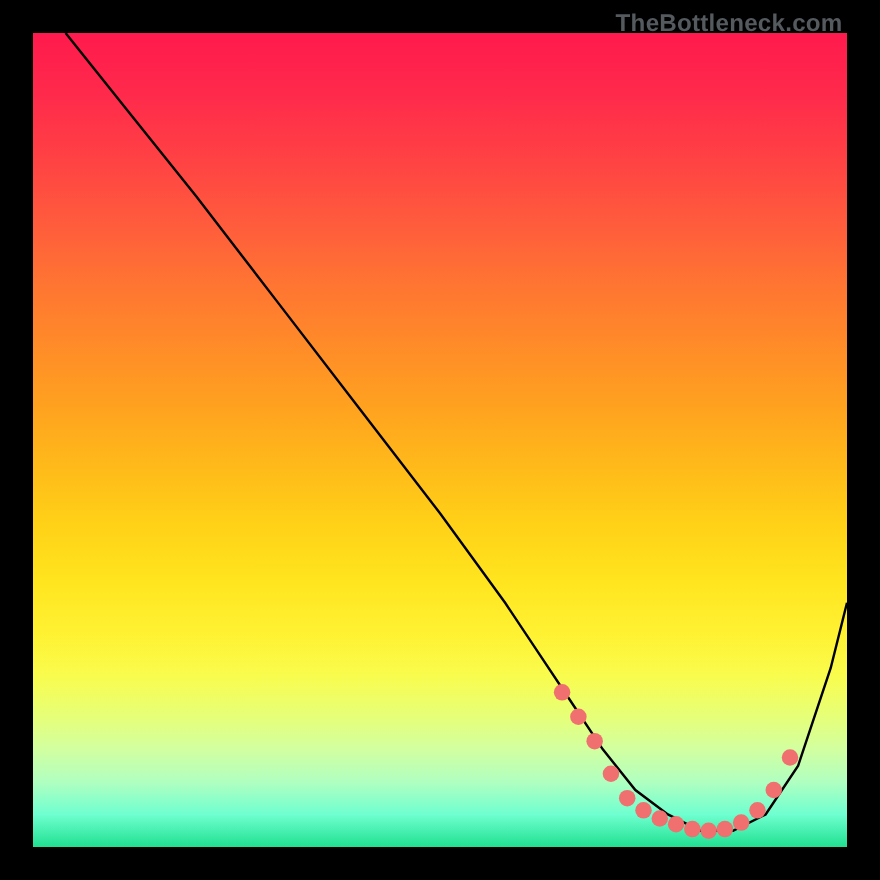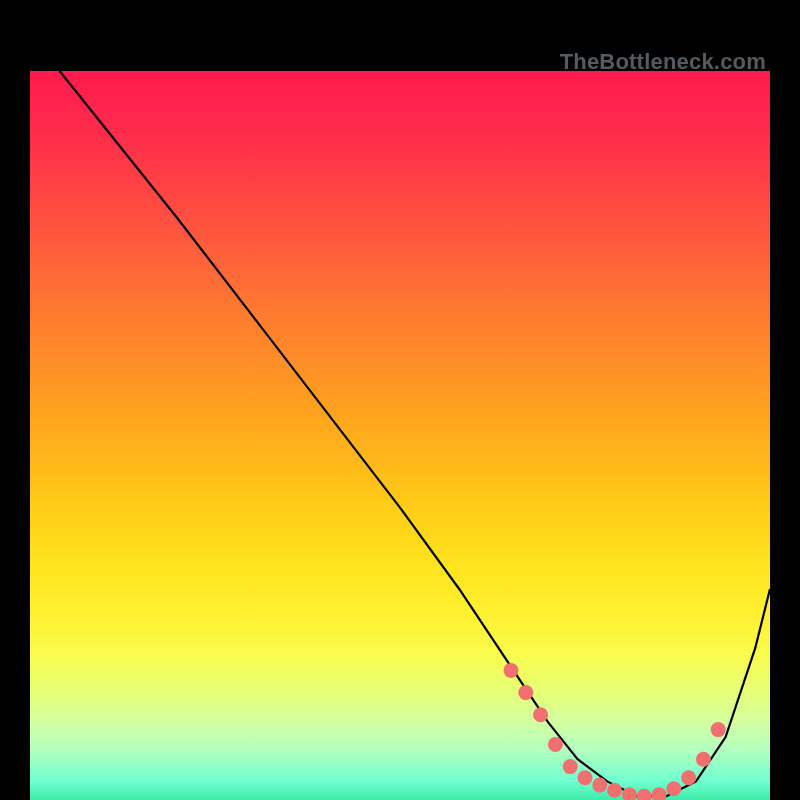--- a/index.html
+++ b/index.html
@@ -7,21 +7,20 @@
     padding: 0;
     width: 800px;
     height: 800px;
     background: #000;
     overflow: hidden;
   }
   .chart-container {
     position: relative;
     width: 800px;
     height: 748px;
-    margin-top: 41px;
   }
   .plot-area {
     position: absolute;
     left: 30px;
     top: 30px;
     width: 740px;
     height: 740px;
     background: linear-gradient(to bottom,
       #ff1a4d 0%,
       #ff2b4b 8%,

